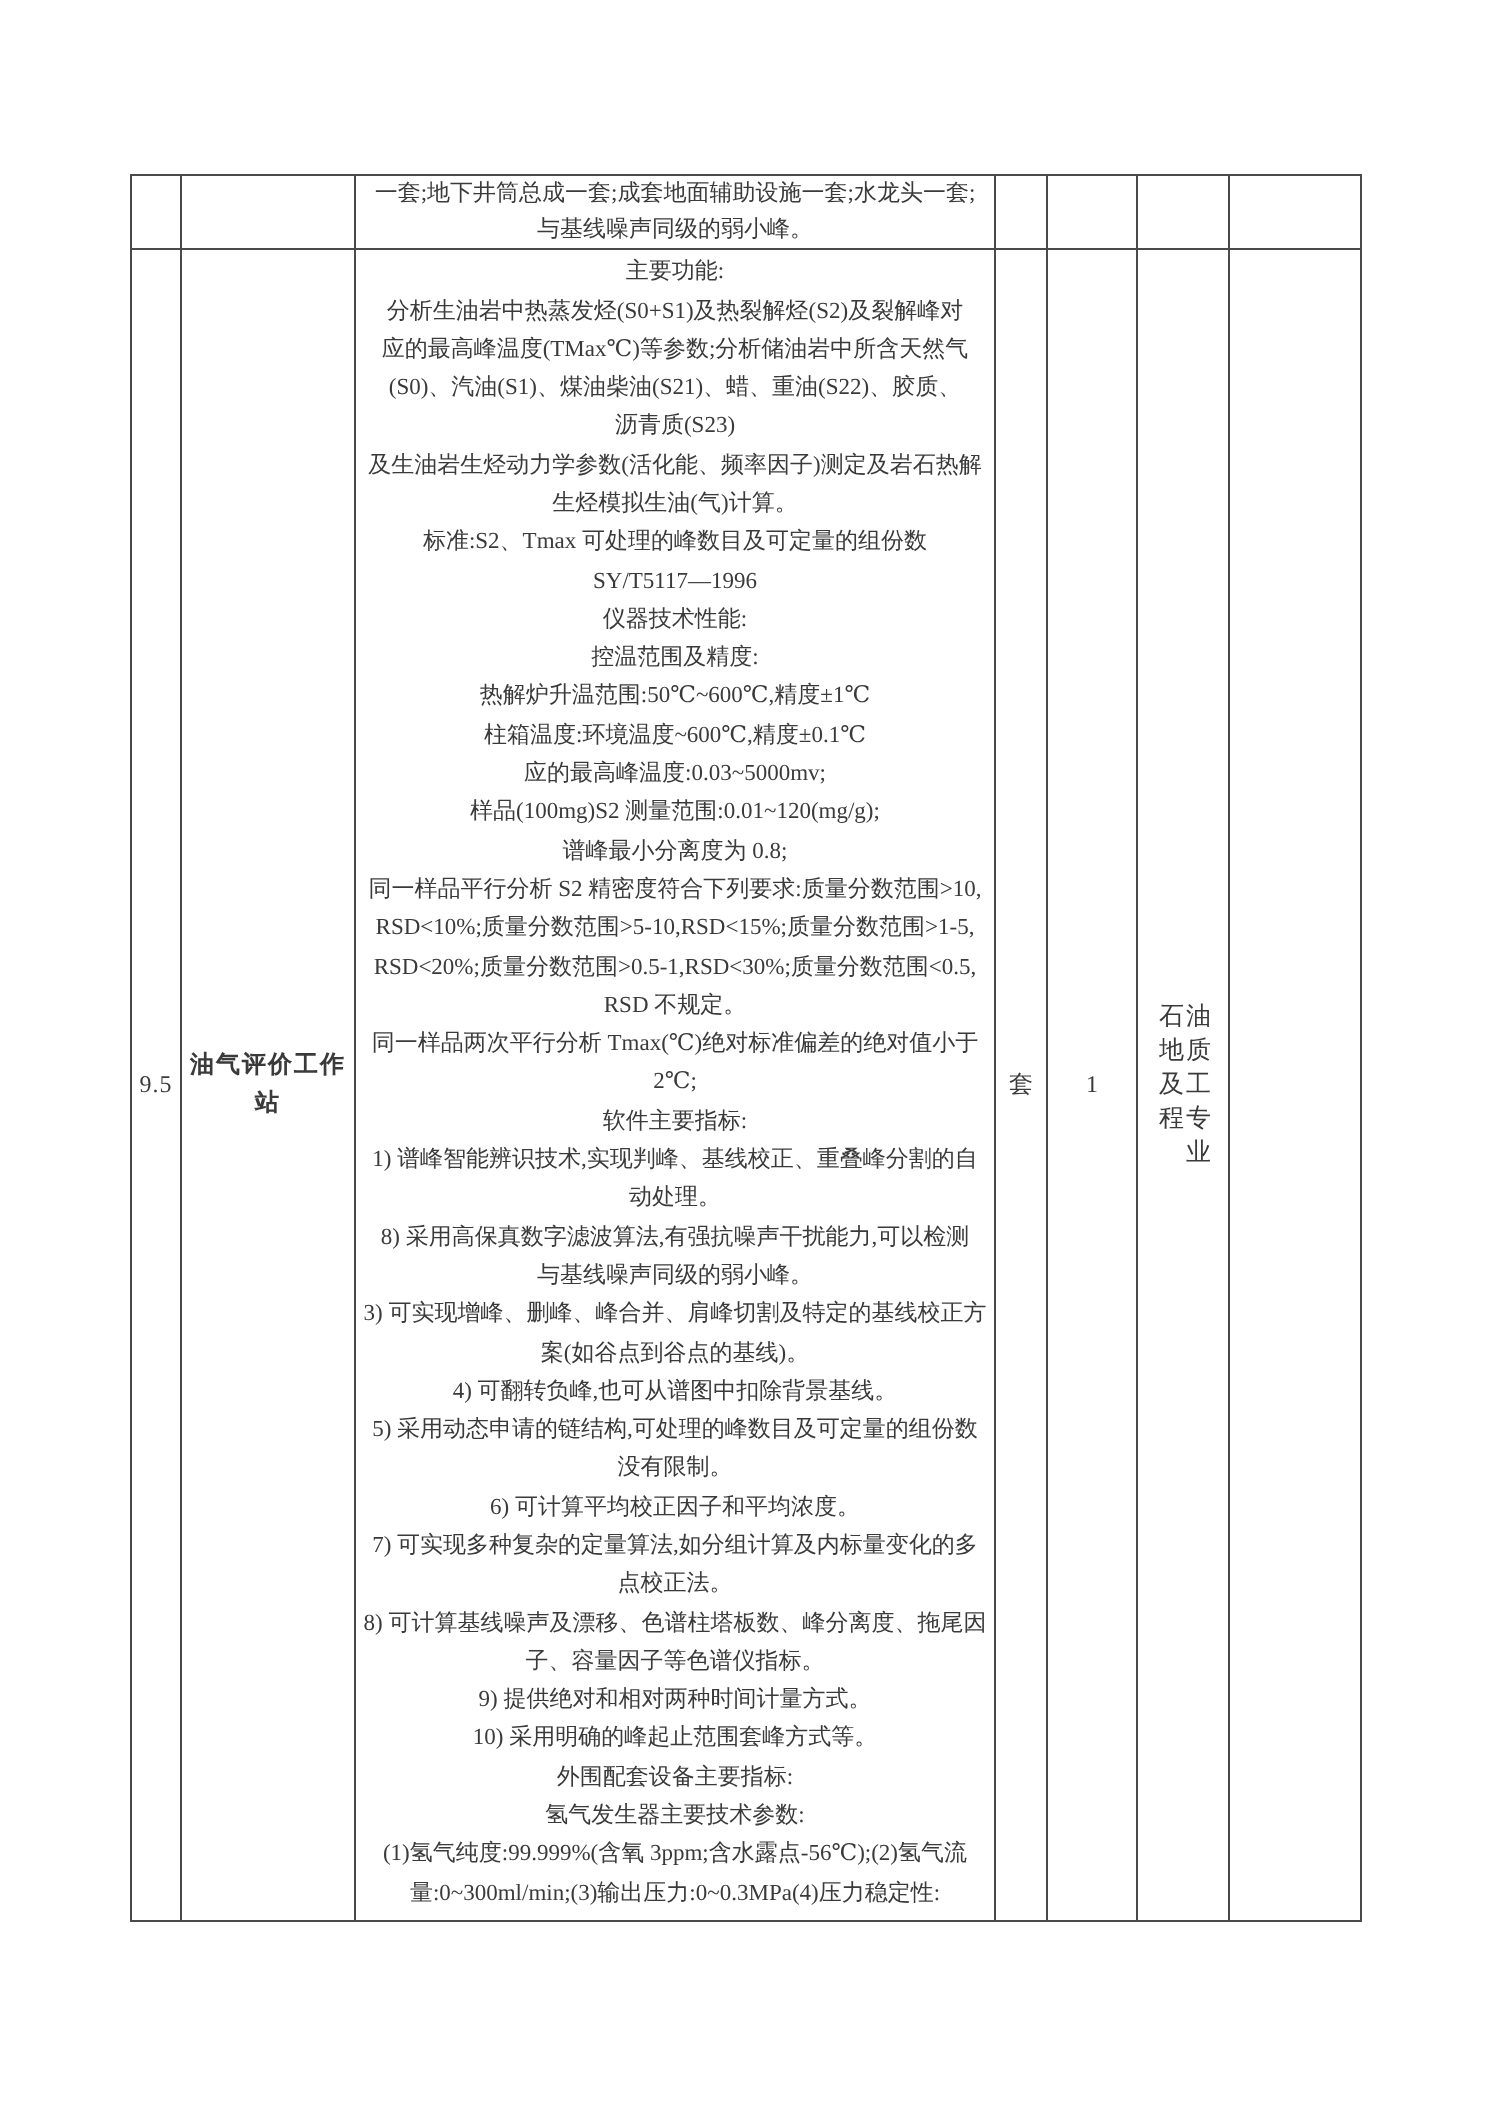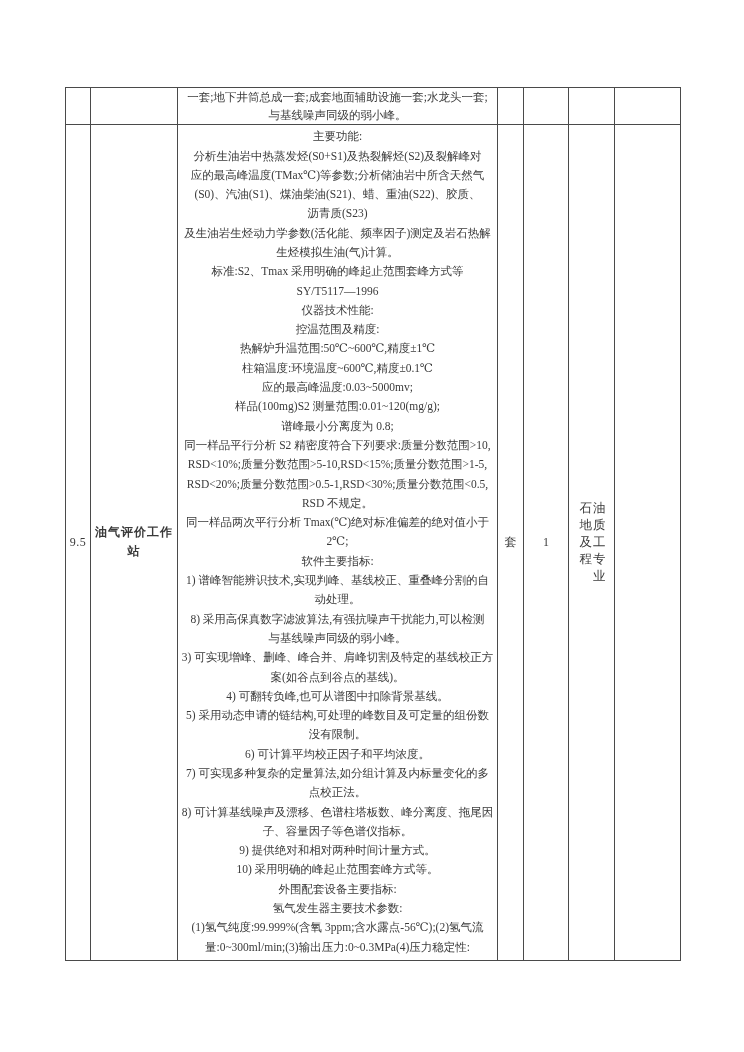--- a/index.html
+++ b/index.html
@@ -80,21 +80,21 @@
       <td class="no-cell">9.5</td>
       <td class="name-cell">油气评价工作站</td>
       <td class="spec-cell">
             <div class="tline">主要功能:</div>
             <div class="tline">分析生油岩中热蒸发烃(S0+S1)及热裂解烃(S2)及裂解峰对</div>
             <div class="tline">应的最高峰温度(TMax℃)等参数;分析储油岩中所含天然气</div>
             <div class="tline">(S0)、汽油(S1)、煤油柴油(S21)、蜡、重油(S22)、胶质、</div>
             <div class="tline">沥青质(S23)</div>
             <div class="tline">及生油岩生烃动力学参数(活化能、频率因子)测定及岩石热解</div>
             <div class="tline">生烃模拟生油(气)计算。</div>
-            <div class="tline">标准:S2、Tmax 采用明确的峰起止范围套峰方式等</div>
+            <div class="tline">标准:S2、Tmax 可处理的峰数目及可定量的组份数</div>
             <div class="tline">SY/T5117—1996</div>
             <div class="tline">仪器技术性能:</div>
             <div class="tline">控温范围及精度:</div>
             <div class="tline">热解炉升温范围:50℃~600℃,精度±1℃</div>
             <div class="tline">柱箱温度:环境温度~600℃,精度±0.1℃</div>
             <div class="tline">应的最高峰温度:0.03~5000mv;</div>
             <div class="tline">样品(100mg)S2 测量范围:0.01~120(mg/g);</div>
             <div class="tline">谱峰最小分离度为 0.8;</div>
             <div class="tline">同一样品平行分析 S2 精密度符合下列要求:质量分数范围&gt;10,</div>
             <div class="tline">RSD&lt;10%;质量分数范围&gt;5-10,RSD&lt;15%;质量分数范围&gt;1-5,</div>

